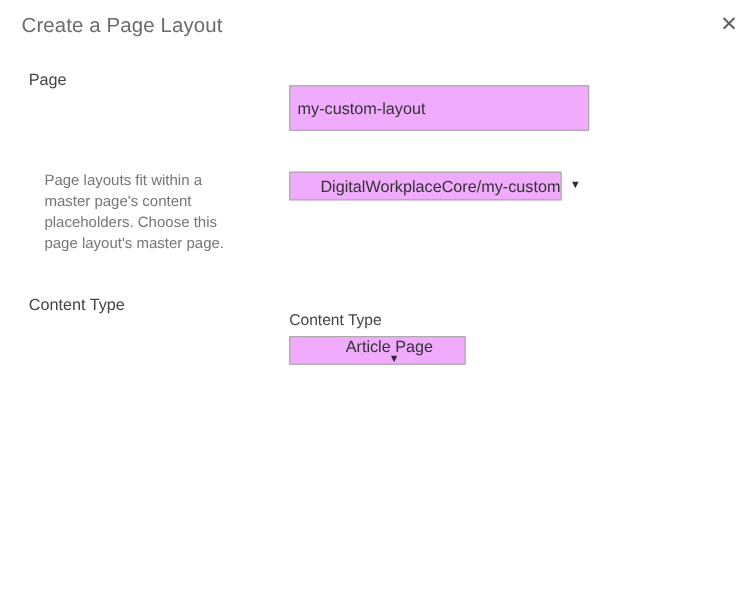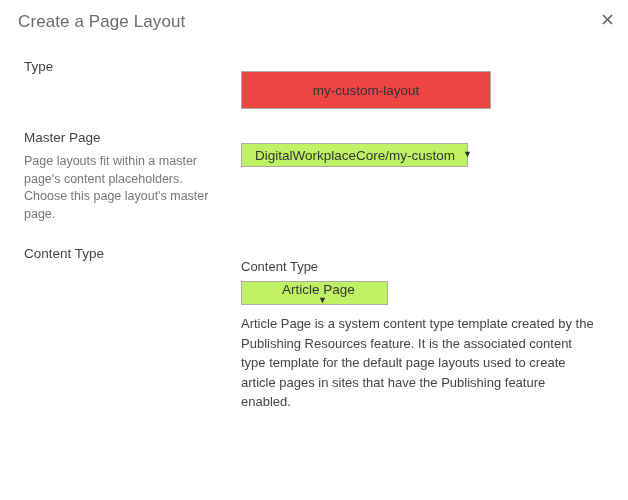--- a/index.html
+++ b/index.html
@@ -82,53 +82,52 @@
     color: #444444;
     line-height: 18px;
     margin: 0 0 6px 0;
     font-weight: normal;
   }
 
   .field-desc {
     font-size: 12.5px;
     color: #767676;
     line-height: 17.5px;
-    margin: 0;
+    margin: 13px;
   }
 
   .field-desc a {
     color: #0072c6;
     text-decoration: none;
   }
 
   
   .text-input {
     box-sizing: border-box;
     width: 250px;
     height: 25px;
     padding: 18px 6px;
     font-family: "Liberation Sans", sans-serif;
     font-size: 13.5px;
     color: #333333;
     border: 1px solid #ababab;
-    background: #ef4444;
+    background: #f0abfc;
     outline: none;
     border-radius: 0;
-    text-align: center;
   }
 
   .select-box {
     box-sizing: border-box;
     display: inline-flex;
     align-items: center;
     justify-content: space-between;
     height: 24px;
-    padding: 0 5px 0 13px;
+    padding: 0 5px 0 25px;
     border: 1px solid #ababab;
-    background: #bef264;
+    background: #f0abfc;
     font-size: 13.5px;
     color: #333333;
     cursor: pointer;
     user-select: none;
     white-space: nowrap;
   }
   .select-box .caret {
     font-size: 9px;
     color: #2b2b2b;
     margin-left: 8px;
@@ -190,51 +189,49 @@
   <div class="dialog-title">Create a Page Layout</div>
 
   <button class="close-button" aria-label="Close">
     <svg width="11" height="11" viewBox="0 0 11 11" aria-hidden="true">
       <path d="M1 1 L10 10 M10 1 L1 10" stroke="#5f5f5f" stroke-width="1.6" fill="none"></path>
     </svg>
   </button>
 
   <div class="row" style="top:58px;">
     <div class="col-left">
-      <div class="field-title">Type</div>
+      <div class="field-title">Page</div>
     </div>
     <div class="col-right" style="top:13px;">
       <input class="text-input" type="text" value="my-custom-layout" style="">
     </div>
   </div>
 
   <div class="row" style="top:129px;">
     <div class="col-left">
-      <div class="field-title">Master Page</div>
       <p class="field-desc">Page layouts fit within a master page's content placeholders. Choose this page layout's master page.</p>
     </div>
     <div class="col-right" style="top:14px;">
       <div class="select-box select-master">
         <span>DigitalWorkplaceCore/my-custom</span>
         <span class="caret">▼</span>
       </div>
     </div>
   </div>
 
   <div class="row" style="top:245px;">
     <div class="col-left">
       <div class="field-title">Content Type</div>
     </div>
     <div class="col-right" style="top:13px;">
       <div class="sub-label">Content Type</div>
       <div class="select-box select-ctype">
         <span>Article Page</span>
         <span class="caret">▼</span>
       </div>
-      <p class="ctype-desc">Article Page is a system content type template created by the Publishing Resources feature. It is the associated content type template for the default page layouts used to create article pages in sites that have the Publishing feature enabled.</p>
     </div>
   </div>
 
   <div class="footer">
     <button class="btn btn-ok">OK</button>
   </div>
 
 </div>
 
 </body></html>

